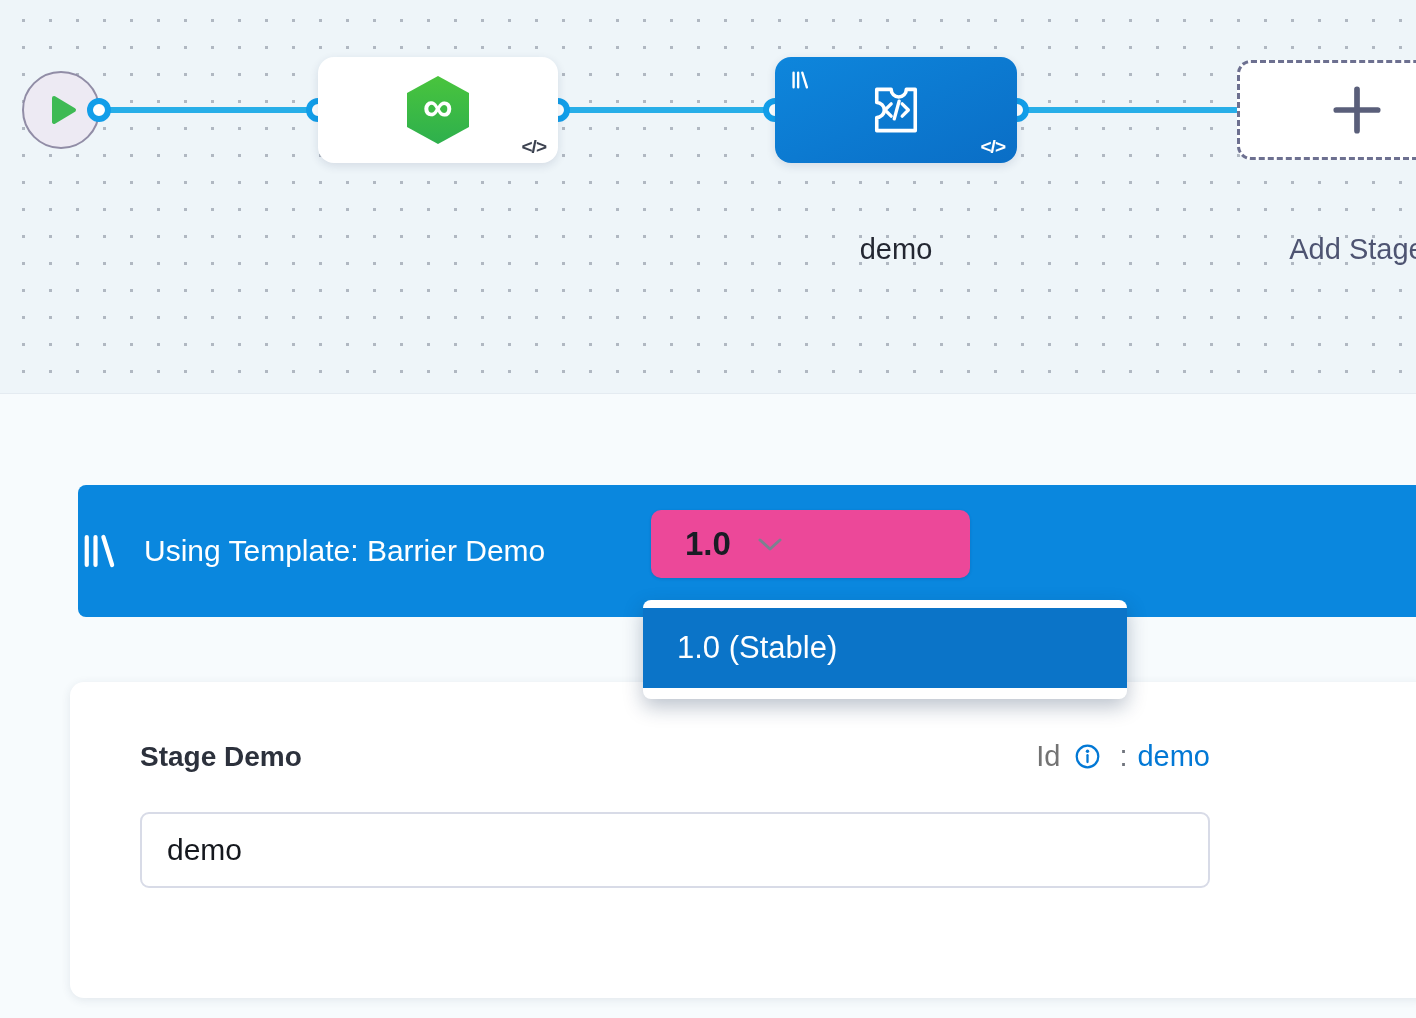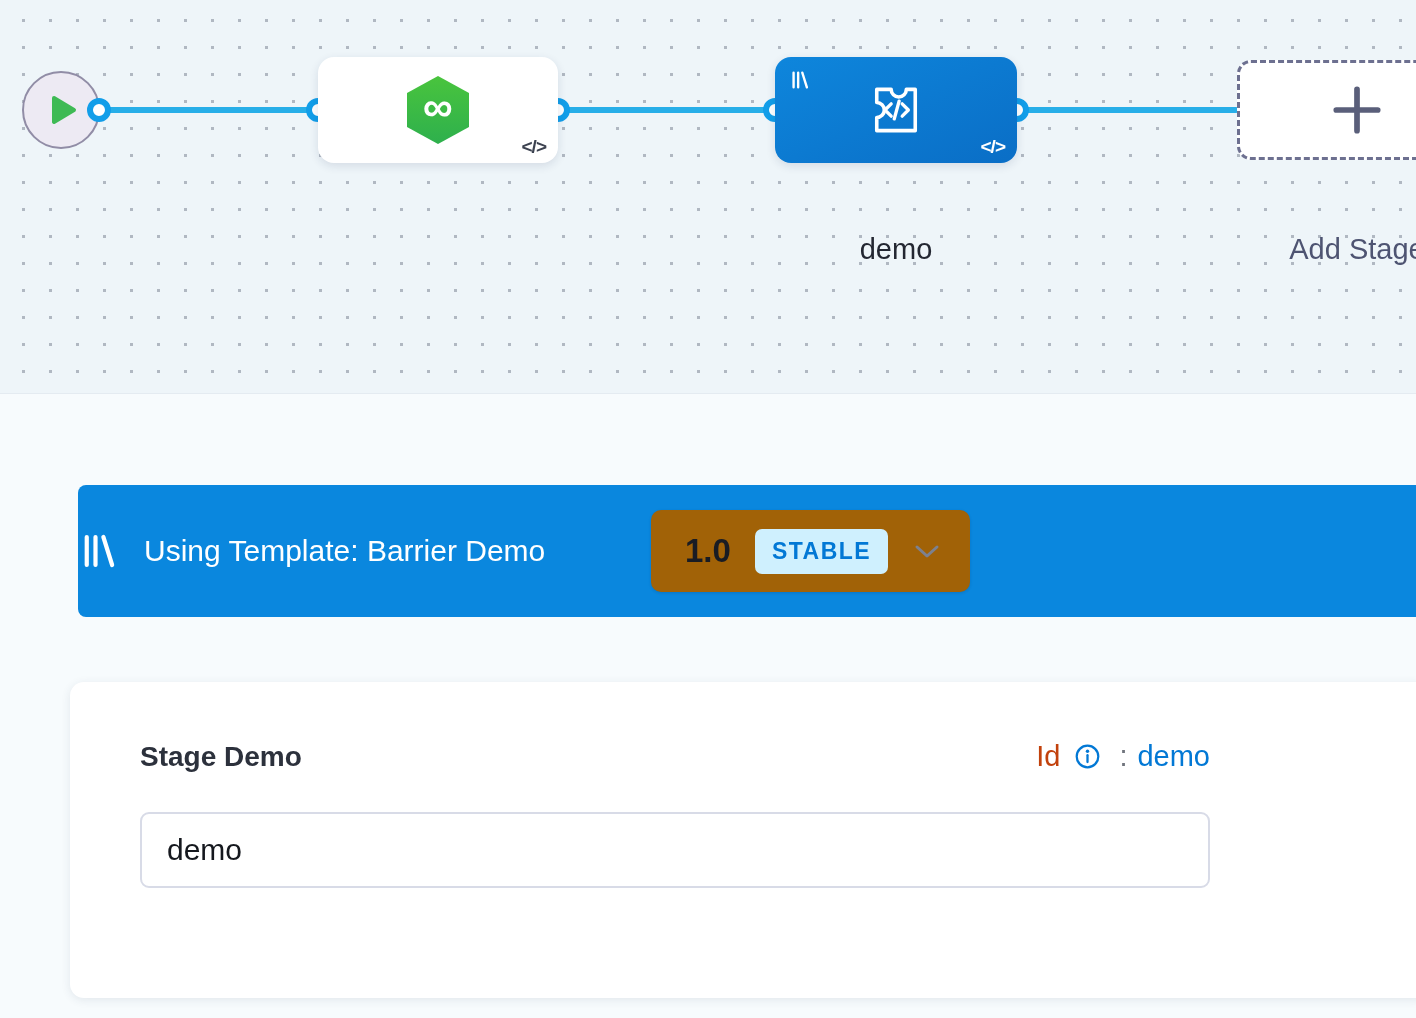--- a/index.html
+++ b/index.html
@@ -62,22 +62,22 @@
   .label-add    { left:1237px; width:240px; color:#4e5472; word-break:normal; white-space:nowrap; }
 
   
   .banner {
     position:absolute; left:78px; top:485px; width:1346px; height:132px;
     background:#0a87de; border-radius:8px 0 0 8px;
     display:flex; align-items:center; 
   }
   .banner-label { color:#ffffff; font-size:30px; font-weight:500; margin-left:24px; }
   .version-box {
-    position:absolute; left:573px; top:25px; width:319px; height:82px;
-    background:#a16207; border-radius:10px;
+    position:absolute; left:573px; top:25px; width:319px; height:68px;
+    background:#ec4899; border-radius:10px;
     display:flex; align-items:center; cursor:pointer; box-shadow:0 1px 3px rgba(0,40,80,.18);
   }
   .version-num { margin-left:34px; font-size:33px; font-weight:600; color:#191c24; }
   .stable-badge {
     margin-left:24px; background:#cff0fe; color:#0278d5;
     font-size:23px; font-weight:700; letter-spacing:1.5px;
     padding:9px 17px; border-radius:7px;
   }
   .chev { margin-left:25px; display:flex; }
 
@@ -97,21 +97,21 @@
   .card {
     position:absolute; left:70px; top:682px; width:1360px; height:316px;
     background:#ffffff; border-radius:14px; box-shadow:0 2px 10px rgba(40,60,90,.10);
   }
   .card-head {
     position:absolute; left:70px; top:58px; width:1070px;
     display:flex; justify-content:space-between; align-items:center;
   }
   .field-label { font-size:28px; font-weight:700; color:#2c313c; }
   .id-row { display:flex; align-items:center; gap:10px; }
-  .id-label { font-size:29px; font-weight:500; color:#c2410c; }
+  .id-label { font-size:29px; font-weight:500; color:#737373; }
   .id-colon { font-size:29px; font-weight:500; color:#70747d; margin-left:8px; }
   .id-value { font-size:29px; font-weight:500; color:#0278d5; }
   .info-icon { display:flex; margin-left:4px; cursor:pointer; }
   .name-input {
     position:absolute; left:70px; top:130px; width:1070px; height:76px;
     border:2px solid #d8dbe7; border-radius:9px; background:#ffffff;
     font-family:"Liberation Sans", sans-serif; font-size:30px; color:#15181e;
     padding-left:25px; outline:none;
   }
 </style>
@@ -179,29 +179,31 @@
   <div class="banner">
     <span style="display:flex">
       <svg width="42" height="42" viewBox="0 0 24 24">
           <path d="M5 4 V20 M10 4 V20 M14.5 4 L19.5 20" stroke="#ffffff" stroke-width="2.4" fill="none" stroke-linecap="round"></path>
         </svg>
     </span>
     <span class="banner-label">Using Template: Barrier Demo</span>
 
     <div class="version-box">
       <span class="version-num">1.0</span>
-      <span class="stable-badge">STABLE</span>
       <span class="chev">
         <svg width="28" height="17" viewBox="0 0 28 17">
             <path d="M4 4 L14 13 L24 4" stroke="#7c8190" stroke-width="3" fill="none" stroke-linecap="round" stroke-linejoin="round"></path>
           </svg>
       </span>
     </div>
   </div>
 
+  <div class="dropdown">
+    <div class="dropdown-item">1.0 (Stable)</div>
+  </div>
 
   <div class="card">
     <div class="card-head">
       <span class="field-label">Stage Demo</span>
       <span class="id-row">
         <span class="id-label">Id</span>
         <span class="info-icon">
           <svg width="27" height="27" viewBox="0 0 27 27">
               <circle cx="13.5" cy="13.5" r="10.8" stroke="#0278d5" stroke-width="2.2" fill="none"></circle>
               <line x1="13.5" y1="12.2" x2="13.5" y2="19" stroke="#0278d5" stroke-width="2.3" stroke-linecap="round"></line>

